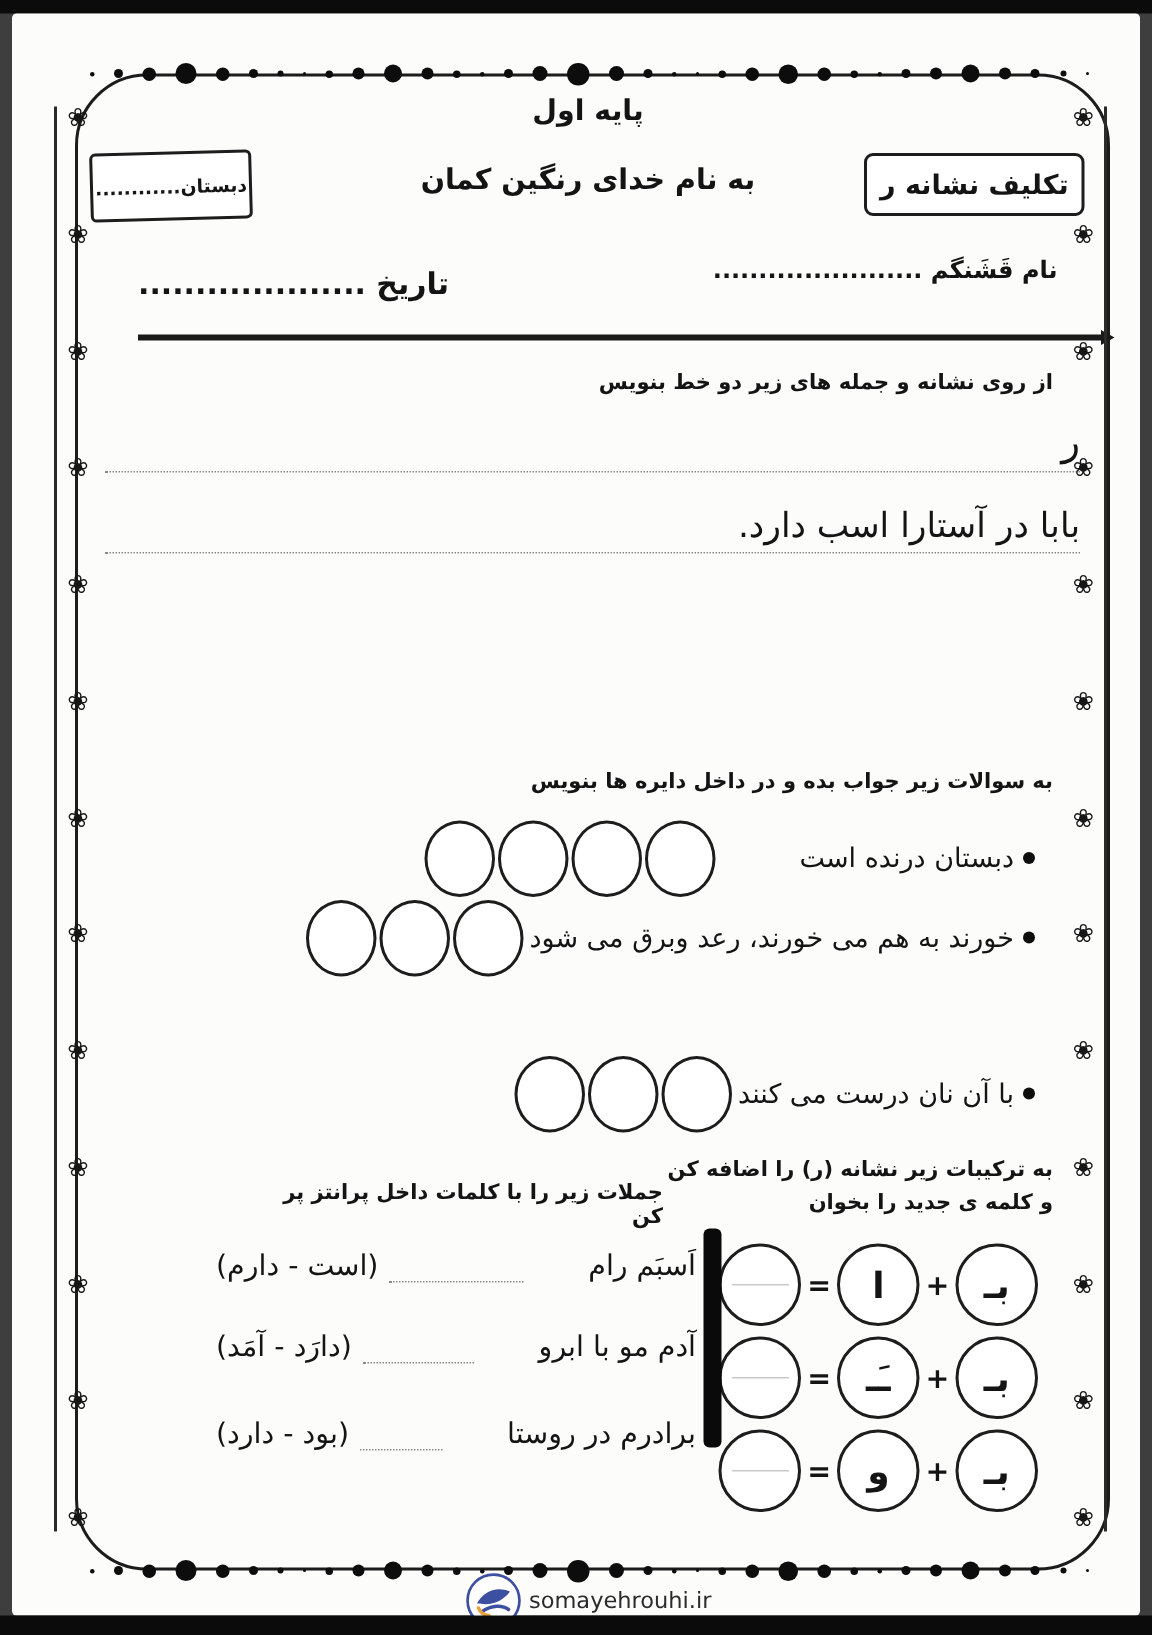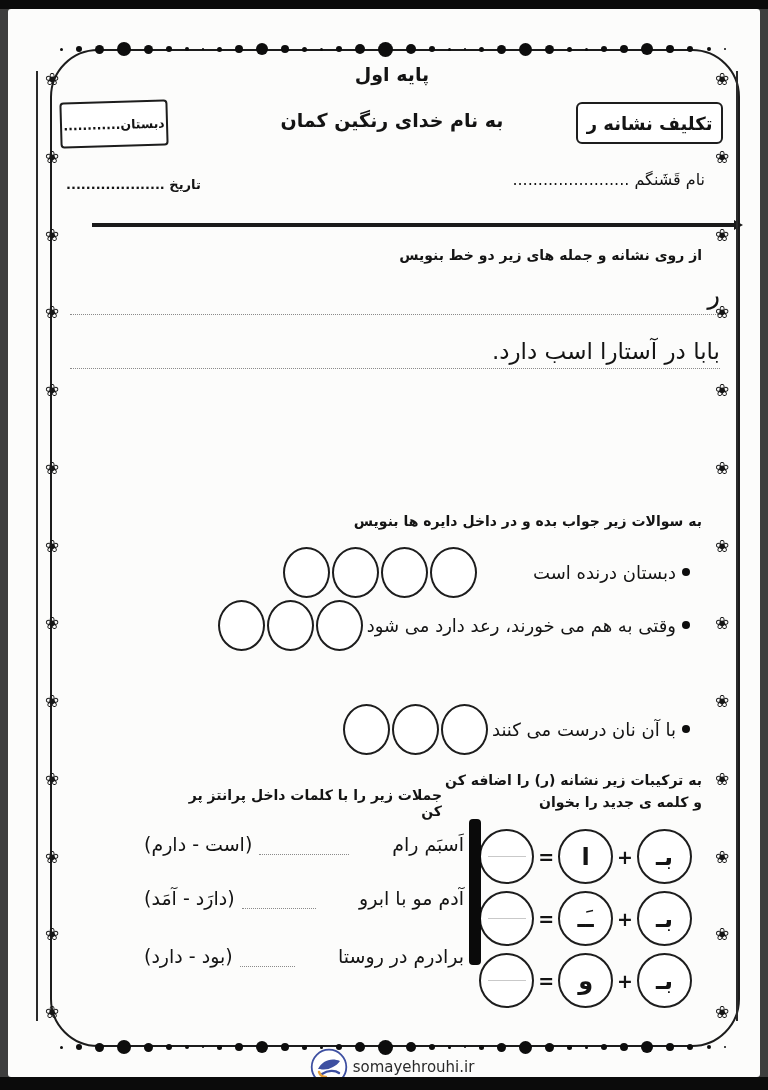--- a/index.html
+++ b/index.html
@@ -49,22 +49,22 @@
     font-weight:bold; font-size:19px; }
   .task-box { position:absolute; top:93px; left:568px; width:147px; height:42px;
     border:2.5px solid #1d1d1d; border-radius:6px; display:flex; align-items:center;
     justify-content:center; font-weight:bold; font-size:18px; background:#fff; }
   .school-box { position:absolute; top:92px; left:52px; width:108px; height:46px;
     border:2.5px solid #1d1d1d; border-radius:4px; display:flex; align-items:center;
     justify-content:center; font-weight:bold; font-size:12.5px; background:#fff;
     transform:rotate(-1.6deg); }
   .bismillah { position:absolute; top:100px; left:0; width:768px; text-align:center;
     font-weight:bold; font-size:19px; }
-  .name-label { position:absolute; top:161px; right:55px; font-weight:normal; font-size:16px; }
-  .date-label { position:absolute; top:168px; left:58px; font-weight:bold; font-size:13px; }
+  .name-label { position:absolute; top:161px; right:55px; font-weight:bold; font-size:16px; }
+  .date-label { position:absolute; top:168px; left:84px; font-weight:bold; font-size:20px; }
   .header-rule { position:absolute; top:214px; left:84px; width:648px; height:3.5px;
     background:#1a1a1a; }
   .header-rule::after { content:""; position:absolute; right:-3px; top:-3.5px;
     border-top:5px solid transparent; border-bottom:5px solid transparent;
     border-left:9px solid #1a1a1a; }
 
   
   .sec-head { position:absolute; font-weight:bold; font-size:14px; text-align:right; }
 
   
@@ -239,21 +239,21 @@
     <span class="q-circles gap-lg">
       <span class="circle"></span>
         <span class="circle"></span>
         <span class="circle"></span>
         <span class="circle"></span>
     </span>
   </div>
 
   <div class="q-row" style="top:590px;">
     <span class="q-bullet"></span>
-    <span class="q-text fa">وقتی به هم می خورند، رعد دارد می شود</span>
+    <span class="q-text fa">خورند به هم می خورند، رعد وبرق می شود</span>
     <span class="q-circles gap-sm">
       <span class="circle"></span>
         <span class="circle"></span>
         <span class="circle"></span>
     </span>
   </div>
 
 
   <div class="q-row" style="top:694px;justify-content:space-between;">
     <span class="q-bullet"></span>

